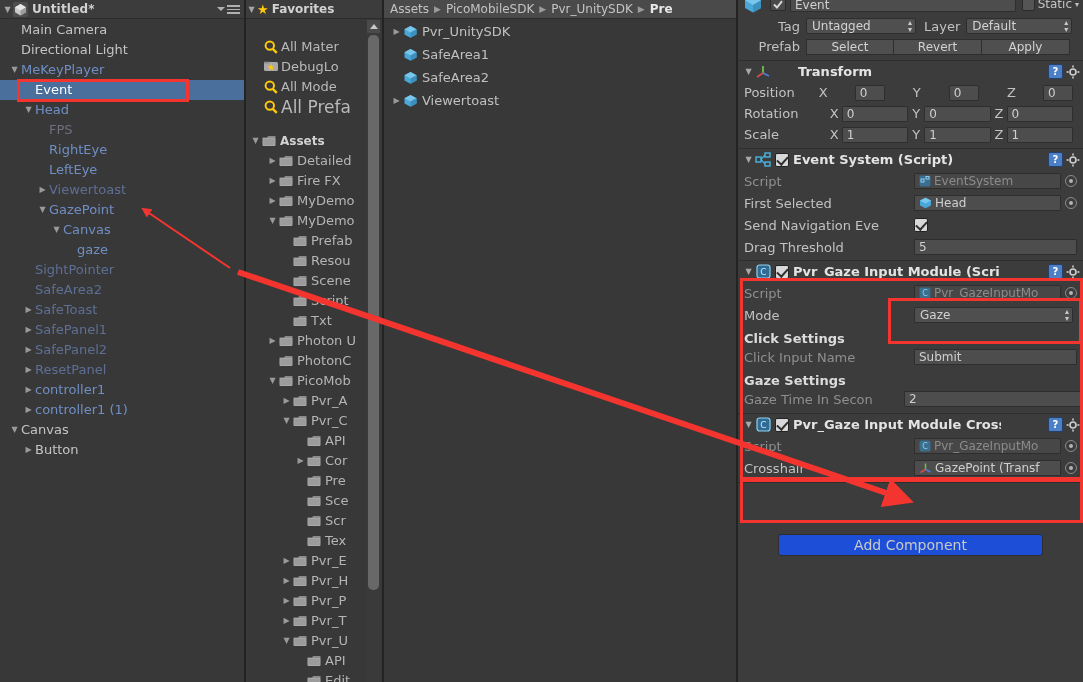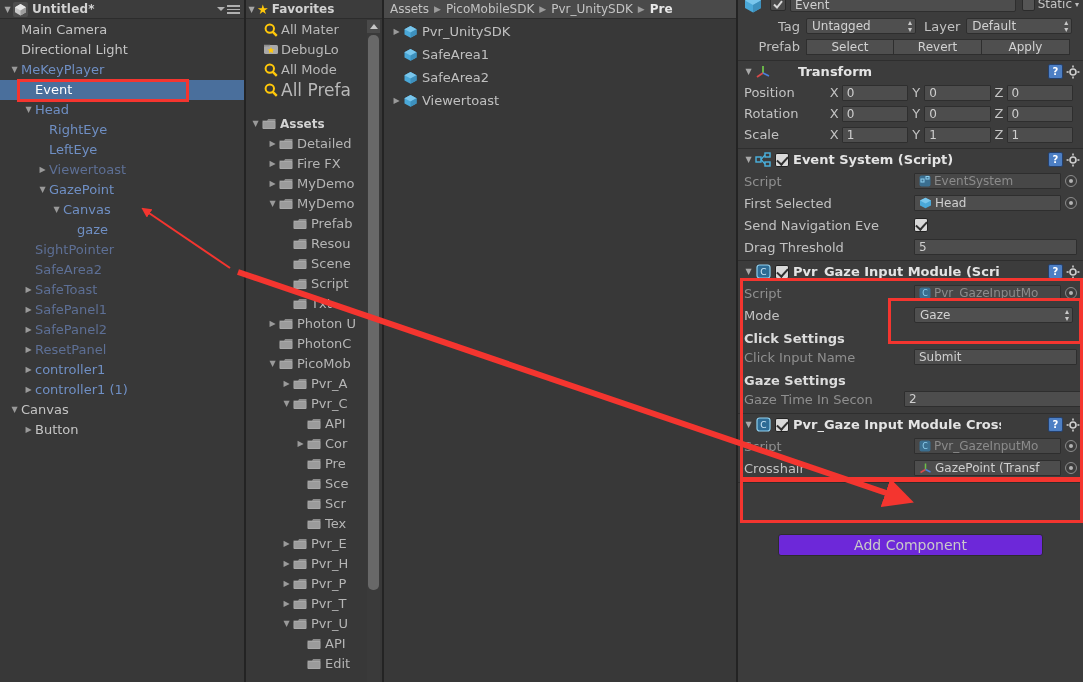--- a/index.html
+++ b/index.html
@@ -159,21 +159,21 @@
   .radio-dot{
     width:12px;height:12px;border:1px solid #8c8c8c;border-radius:50%;
     display:flex;align-items:center;justify-content:center; flex:none;
   }
   .radio-dot i{ width:4px;height:4px;background:#b3b3b3;border-radius:50%;}
   .subhead{ font-weight:bold; color:#dcdcdc; font-size:13px;}
   .axis-lbl{ color:#c2c2c2; font-size:13px; width:12px; flex:none;}
 
   .addcomp{
     position:absolute; left:40px; top:534px; width:265px; height:22px;
-    background:#6d28d9; border:1px solid #2d2d2d; border-radius:3px;
+    background:#1d4ed8; border:1px solid #2d2d2d; border-radius:3px;
     display:flex;align-items:center;justify-content:center;
     color:#c9c9c9; font-size:14px;
   }
 
   
   .redbox{ position:absolute; border:3px solid #f4352f; pointer-events:none; }
   svg.overlay{ position:absolute; left:0; top:0; width:1083px; height:682px; pointer-events:none;}
 </style>
 </head>
 <body>
@@ -222,20 +222,25 @@
           <span class="lbl hier-go">Event</span>
         </div>
         <div class="row">
           <span style="width: 22px; flex: 0 0 auto;"></span>
           <span class="tw">▼</span>
           <span class="lbl hier-go">Head</span>
         </div>
         <div class="row">
           <span style="width: 36px; flex: 0 0 auto;"></span>
           <span class="tw"></span>
+          <span class="lbl hier-dim">FPS</span>
+        </div>
+        <div class="row">
+          <span style="width: 36px; flex: 0 0 auto;"></span>
+          <span class="tw"></span>
           <span class="lbl hier-go">RightEye</span>
         </div>
         <div class="row">
           <span style="width: 36px; flex: 0 0 auto;"></span>
           <span class="tw"></span>
           <span class="lbl hier-go">LeftEye</span>
         </div>
         <div class="row">
           <span style="width: 36px; flex: 0 0 auto;"></span>
           <span class="tw">▶</span>
@@ -310,21 +315,21 @@
   </div>
   <div class="panel-sep" style="left:244px"></div>
 
   <div class="panel" id="projtree">
     <div class="proj-header">
       <div class="hdr-arrow">▼</div>
       <span class="star">★</span>
       <span class="proj-title">Favorites</span>
     </div>
     <div class="tree" id="proj-tree">
-        <div class="row" style="height: 20px;">
+        <div class="row" style="height: 20px; margin-top: 17px;">
           <span style="width: 18px; flex: 0 0 auto;"></span>
           <span class="magnifier"><svg width="14" height="14" viewBox="0 0 14 14">
               <circle cx="5.8" cy="5.6" r="4.2" fill="none" stroke="#ffc80a" stroke-width="2"></circle>
               <line x1="8.8" y1="8.8" x2="12.8" y2="12.8" stroke="#ffc80a" stroke-width="2.4"></line>
             </svg></span>
           <span class="lbl" style="color: rgb(185, 185, 185); font-size: 13px;">All Mater</span>
         </div>
         <div class="row" style="height: 20px;">
           <span style="width: 18px; flex: 0 0 auto;"></span>
           <span class="magnifier"><svg width="14" height="12" viewBox="0 0 14 12">
@@ -758,21 +763,21 @@
                 <line x1="7" y1="0.6" x2="7" y2="2.6"></line>
                 <line x1="7" y1="11.4" x2="7" y2="13.4"></line>
                 <line x1="0.6" y1="7" x2="2.6" y2="7"></line>
                 <line x1="11.4" y1="7" x2="13.4" y2="7"></line>
               </g>
             </svg>
         </span>
       </span>
     </div>
     <div id="transform-rows">
-        <div class="insp-row" style="height: 21px;">
+        <div class="insp-row" style="height: 21px; gap: 24px;">
           <span class="insp-lbl" style="width: 88px;">Position</span>
           <span class="axis-lbl">X</span>
           <div class="field" style="width: 68px; margin-right: 4px;">0</div>
           <span class="axis-lbl">Y</span>
           <div class="field" style="width: 68px; margin-right: 4px;">0</div>
           <span class="axis-lbl">Z</span>
           <div class="field" style="width: 68px; margin-right: 4px;">0</div>
         </div>
         <div class="insp-row" style="height: 21px;">
           <span class="insp-lbl" style="width: 88px;">Rotation</span>

